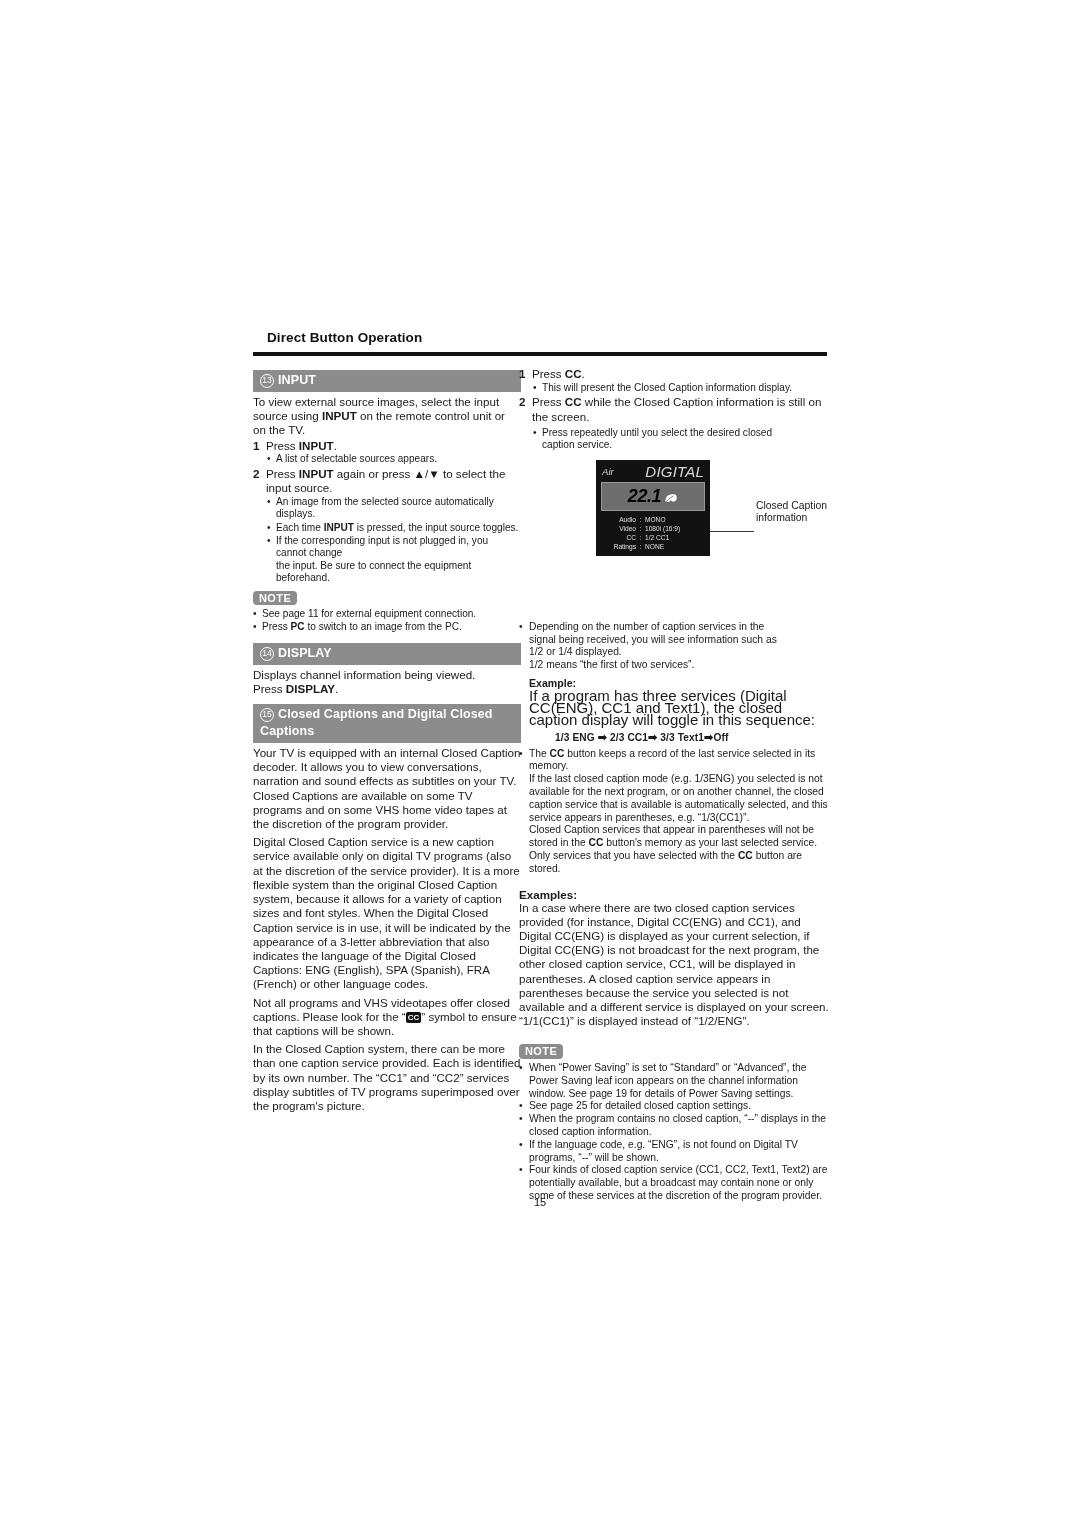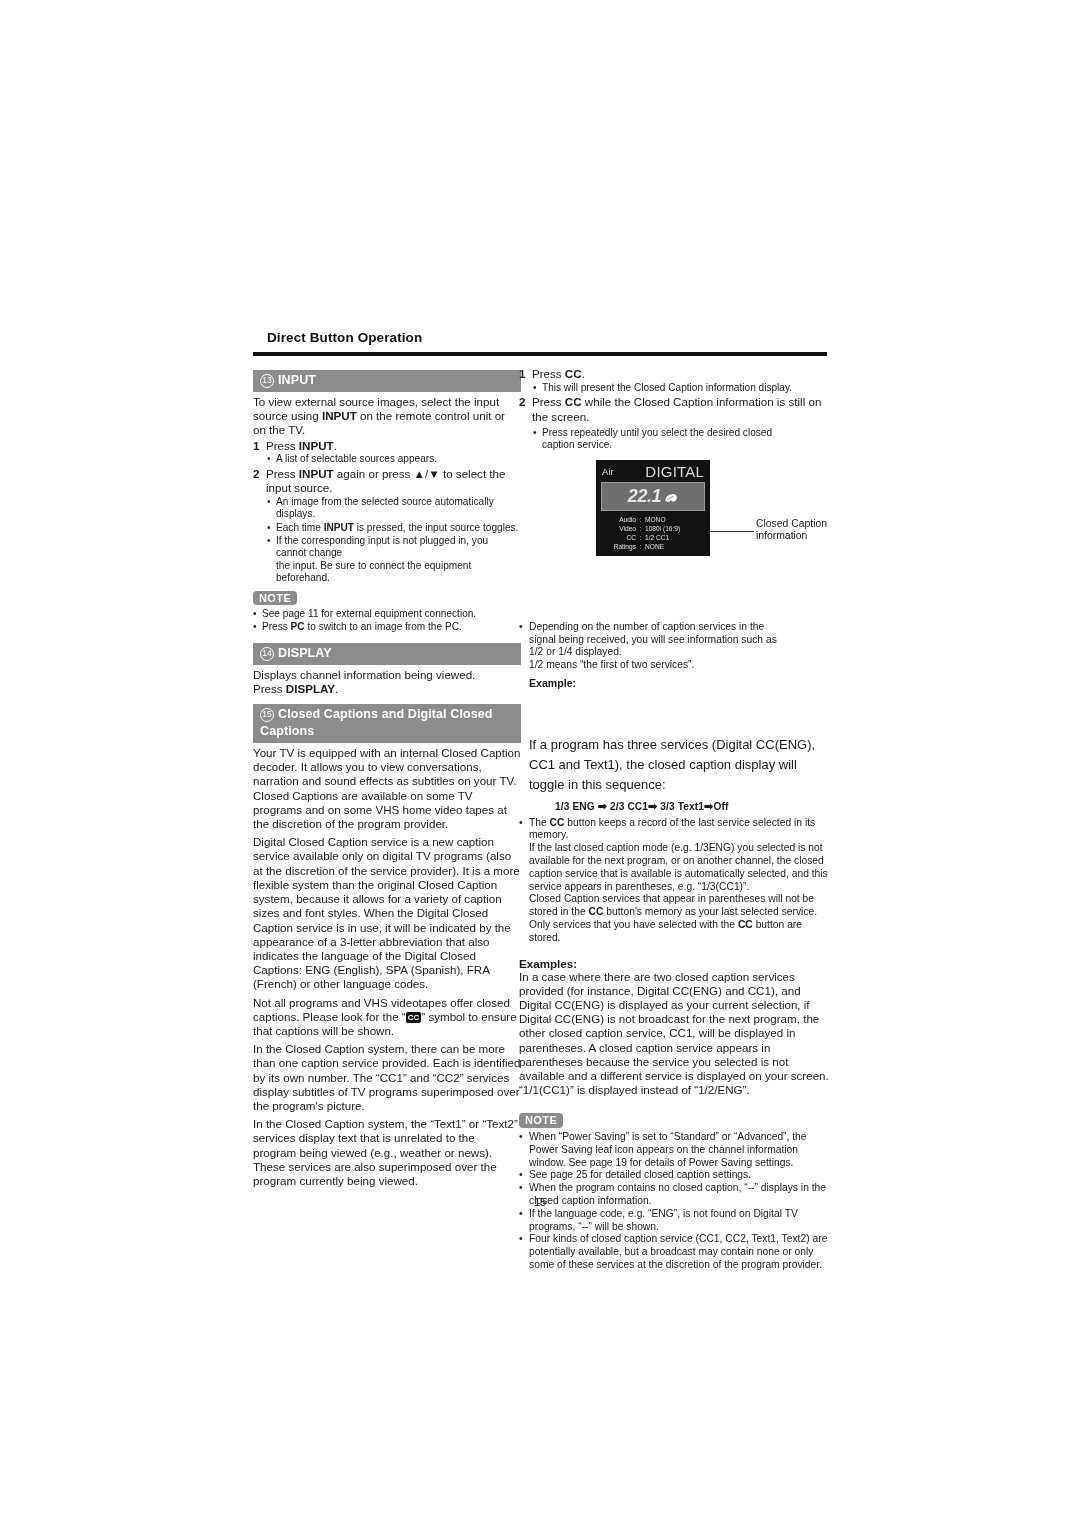--- a/index.html
+++ b/index.html
@@ -41,42 +41,42 @@
 
   
   .note-badge{display:inline-block;background:#8c8c8c;color:#fff;font-size:11px;font-weight:bold;letter-spacing:.4px;padding:1px 6px 1.5px 6px;border-radius:4px;margin:6px 0 2px 0;}
 
   
   .cc-glyph{display:inline-block;background:#111;color:#fff;font-size:8px;font-weight:bold;line-height:9px;padding:1px 2px;border-radius:2px;vertical-align:1px;letter-spacing:0px;}
 
   
   .tv-wrap{position:relative;margin:8px 0 0 77px;}
   .tv{width:114px;background:#121212;padding:0;position:relative;}
-  .tv-top{display:flex;justify-content:space-between;align-items:center;color:#d8d8d8;font-size:9.6px;padding:3px 6px 2px 6px;}
+  .tv-top{display:flex;justify-content:space-between;align-items:center;color:#d8d8d8;font-size:9.6px;padding:3px 6px 2px 6px;font-style:italic;}
   .tv-top .dig{font-size:15px;letter-spacing:.2px;}
   .tv-chan{margin:0 5px;background:#6e6e6e;border:1px solid #9a9a9a;height:27px;display:flex;align-items:center;justify-content:center;gap:3px;}
-  .tv-chan .num{color:#e5e5e5;font-style:italic;font-weight:bold;font-size:18px;letter-spacing:-.4px;}
+  .tv-chan .num{color:#000000;font-style:italic;font-weight:bold;font-size:18px;letter-spacing:-.4px;}
   .tv-leaf{width:14px;height:12px;position:relative;}
   .tv-rows{padding:4px 6px 5px 6px;}
   .tv-row{display:flex;color:#e2e2e2;font-size:6.6px;line-height:9px;}
   .tv-row .k{width:34px;text-align:right;flex:0 0 34px;}
   .tv-row .c{width:9px;text-align:center;flex:0 0 9px;}
   .tv-row .v{flex:1;text-align:left;}
 
   .callout-line{position:absolute;left:114px;top:71px;width:44px;height:1.4px;background:#333;}
-  .callout-lbl{position:absolute;left:160px;top:58px;width:120px;font-size:10.4px;line-height:12.6px;color:#1a1a1a;}
+  .callout-lbl{position:absolute;left:160px;top:40px;width:120px;font-size:10.4px;line-height:12.6px;color:#1a1a1a;}
 
   
   .seq{font-size:10.2px;font-weight:bold;margin:5px 0 0 26px;letter-spacing:.1px;}
   .arrow{font-size:11px;}
 
   .exlabel{font-weight:bold;font-size:10.6px;margin-top:5px;}
   .exlabel2{font-weight:bold;font-size:11.6px;margin-top:12px;}
 
-  .rtext{font-size:13px;line-height:20px;margin-top:45px;}
+  .rtext{font-size:15px;line-height:12px;}
   .rtext-lg{font-size:11.6px;line-height:14.2px;}
 
   
   .pageno{position:absolute;left:0;top:1196px;width:1080px;text-align:center;font-size:11px;color:#111;}
 </style>
 </head>
 <body>
 
 <div class="page">
 
@@ -137,21 +137,20 @@
 
     
     <div class="sec-bar" style="margin-top:8px;">
       <span class="num">15</span><span>Closed Captions and Digital Closed Captions</span>
     </div>
 
     <p class="body">Your TV is equipped with an internal Closed Caption decoder. It allows you to view conversations, narration and sound effects as subtitles on your TV. Closed Captions are available on some TV programs and on some VHS home video tapes at the discretion of the program provider.</p>
     <p class="body gap">Digital Closed Caption service is a new caption service available only on digital TV programs (also at the discretion of the service provider). It is a more flexible system than the original Closed Caption system, because it allows for a variety of caption sizes and font styles. When the Digital Closed Caption service is in use, it will be indicated by the appearance of a 3-letter abbreviation that also indicates the language of the Digital Closed Captions: ENG (English), SPA (Spanish), FRA (French) or other language codes.</p>
     <p class="body gap"><span>Not all programs and VHS videotapes offer closed captions. Please look for the “</span><span class="cc-glyph">CC</span><span>” symbol to ensure that captions will be shown.</span></p>
     <p class="body gap">In the Closed Caption system, there can be more than one caption service provided. Each is identified by its own number. The “CC1” and “CC2” services display subtitles of TV programs superimposed over the program's picture.</p>
-    <p class="body gap">In the Closed Caption system, the “Text1” or “Text2” services display text that is unrelated to the program being viewed (e.g., weather or news). These services are also superimposed over the program currently being viewed.</p>
   </div>
 
   <div class="col-right">
 
     <div class="step">
       <div class="n">1</div>
       <div class="t"><span>Press </span><b>CC</b><span>.</span></div>
     </div>
     <div class="bul ind">
         <div class="d">•</div>

